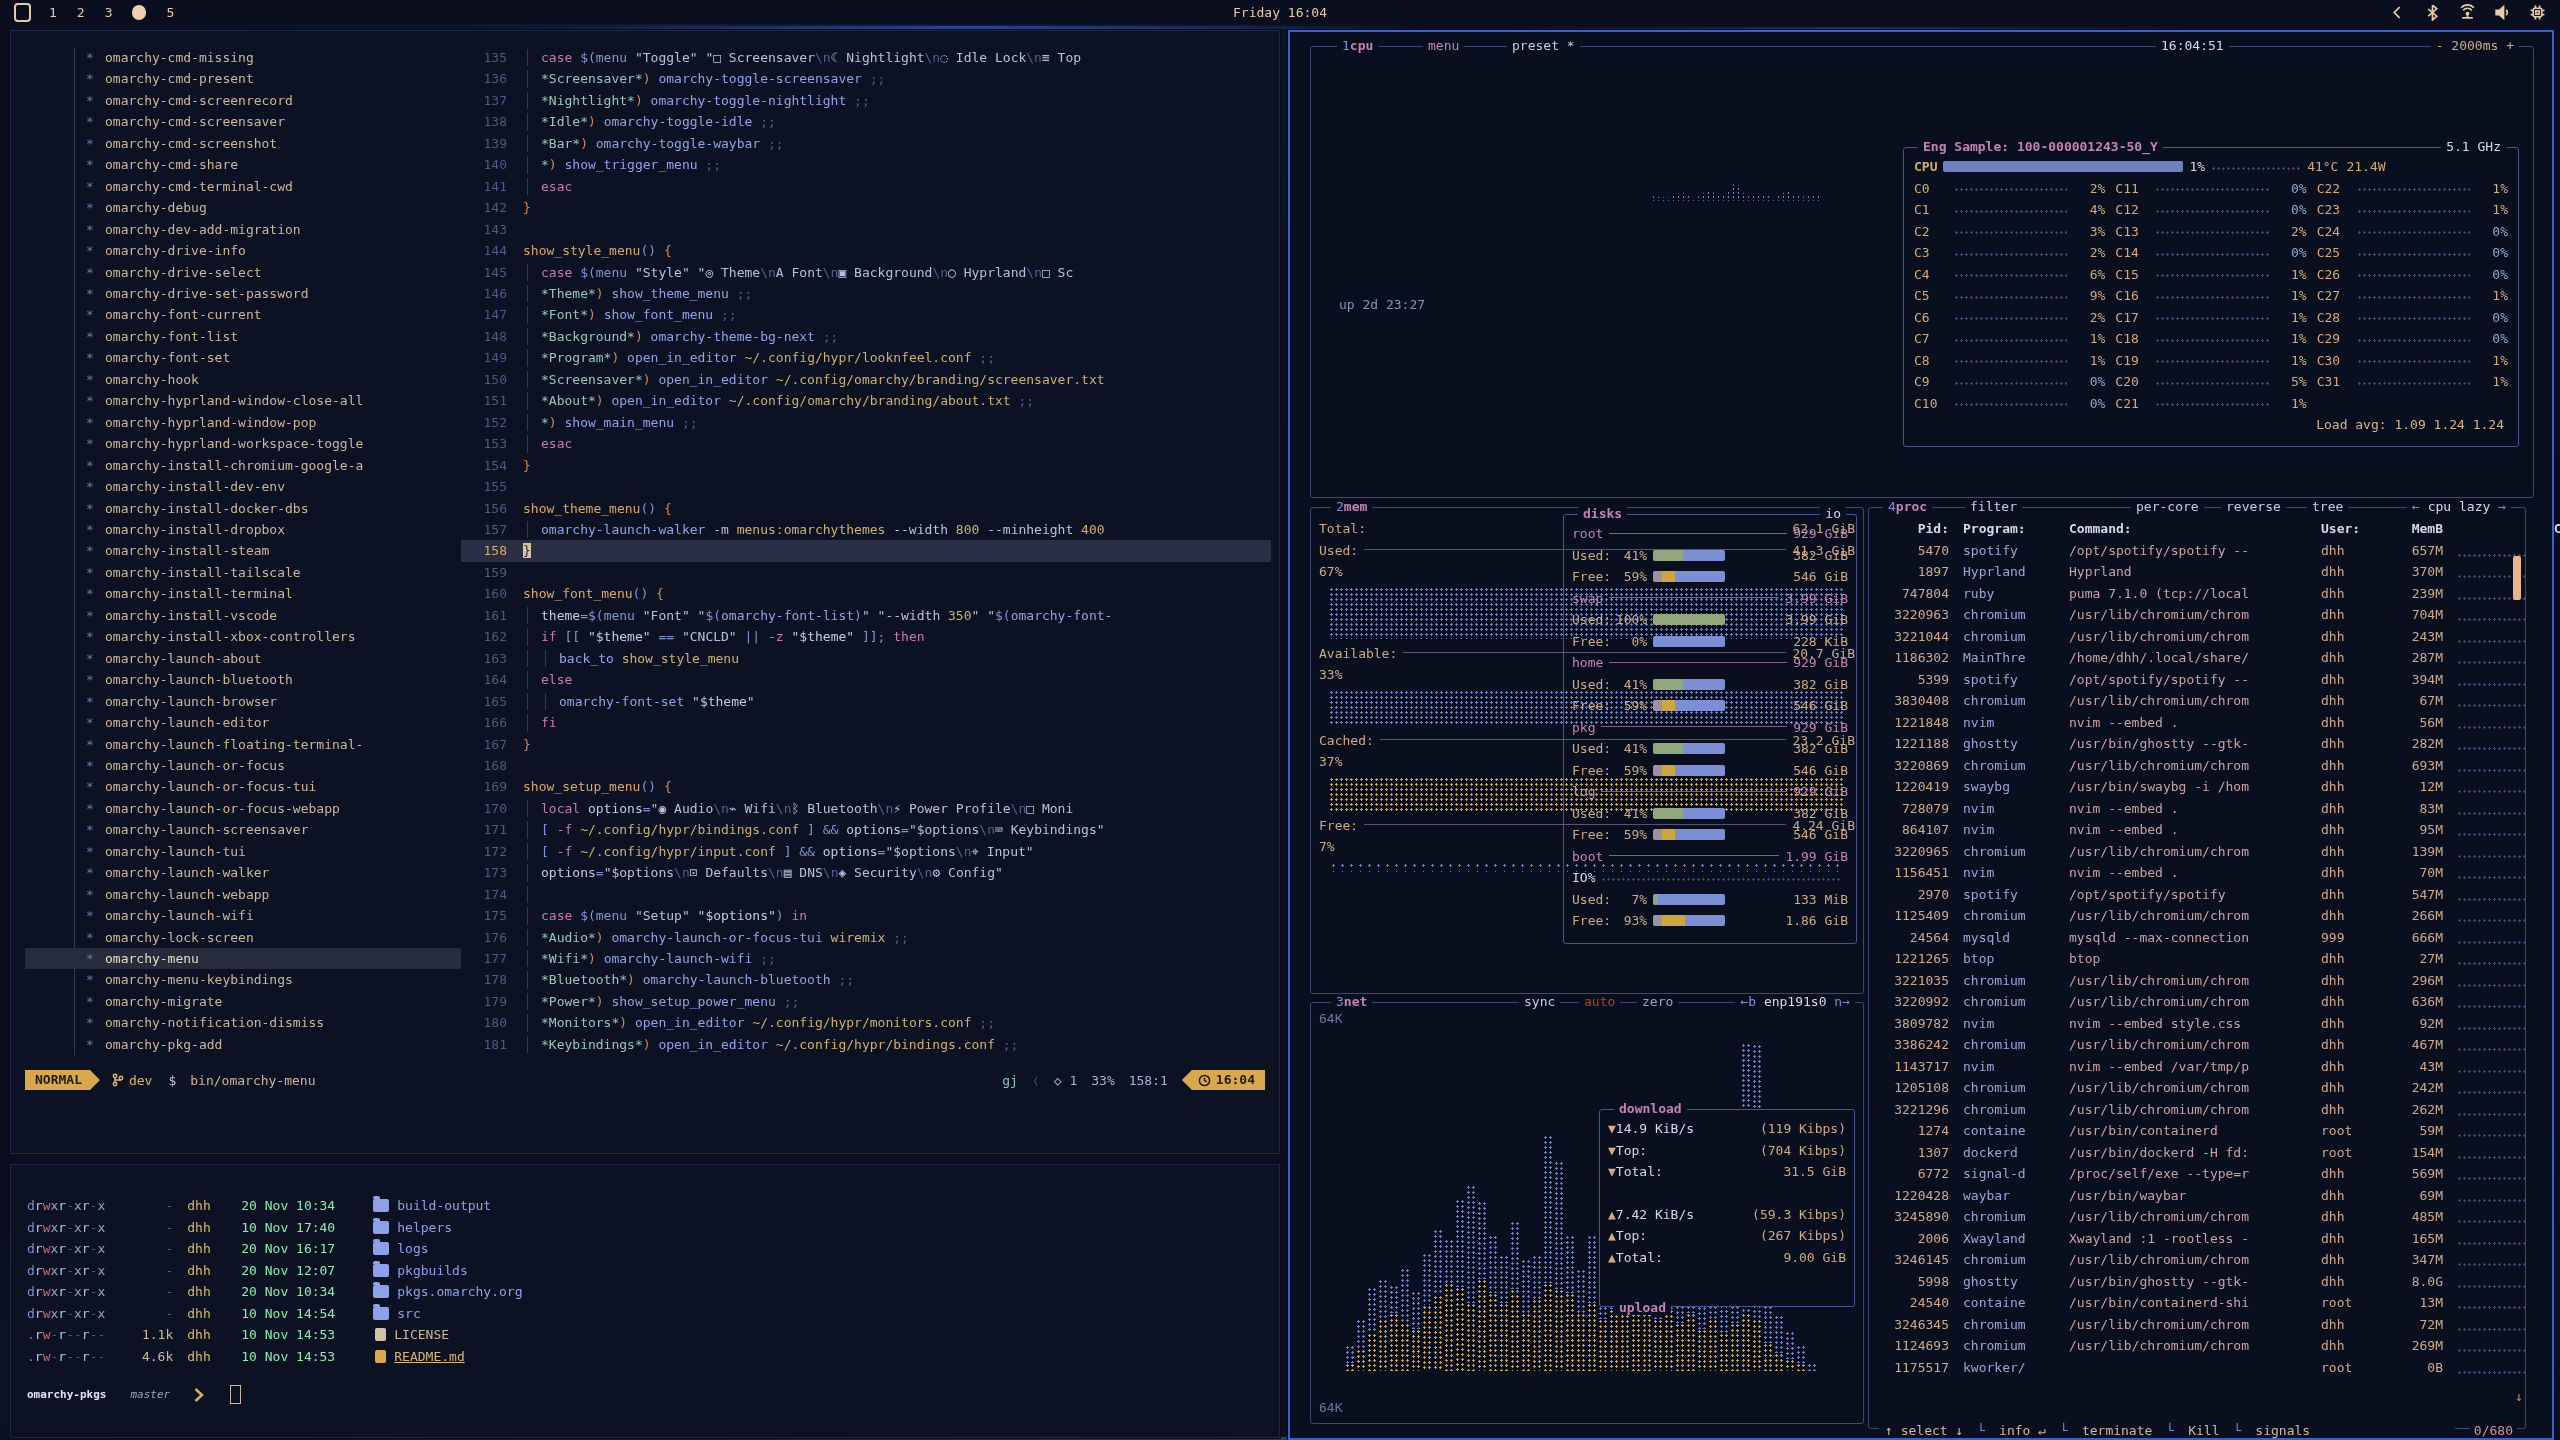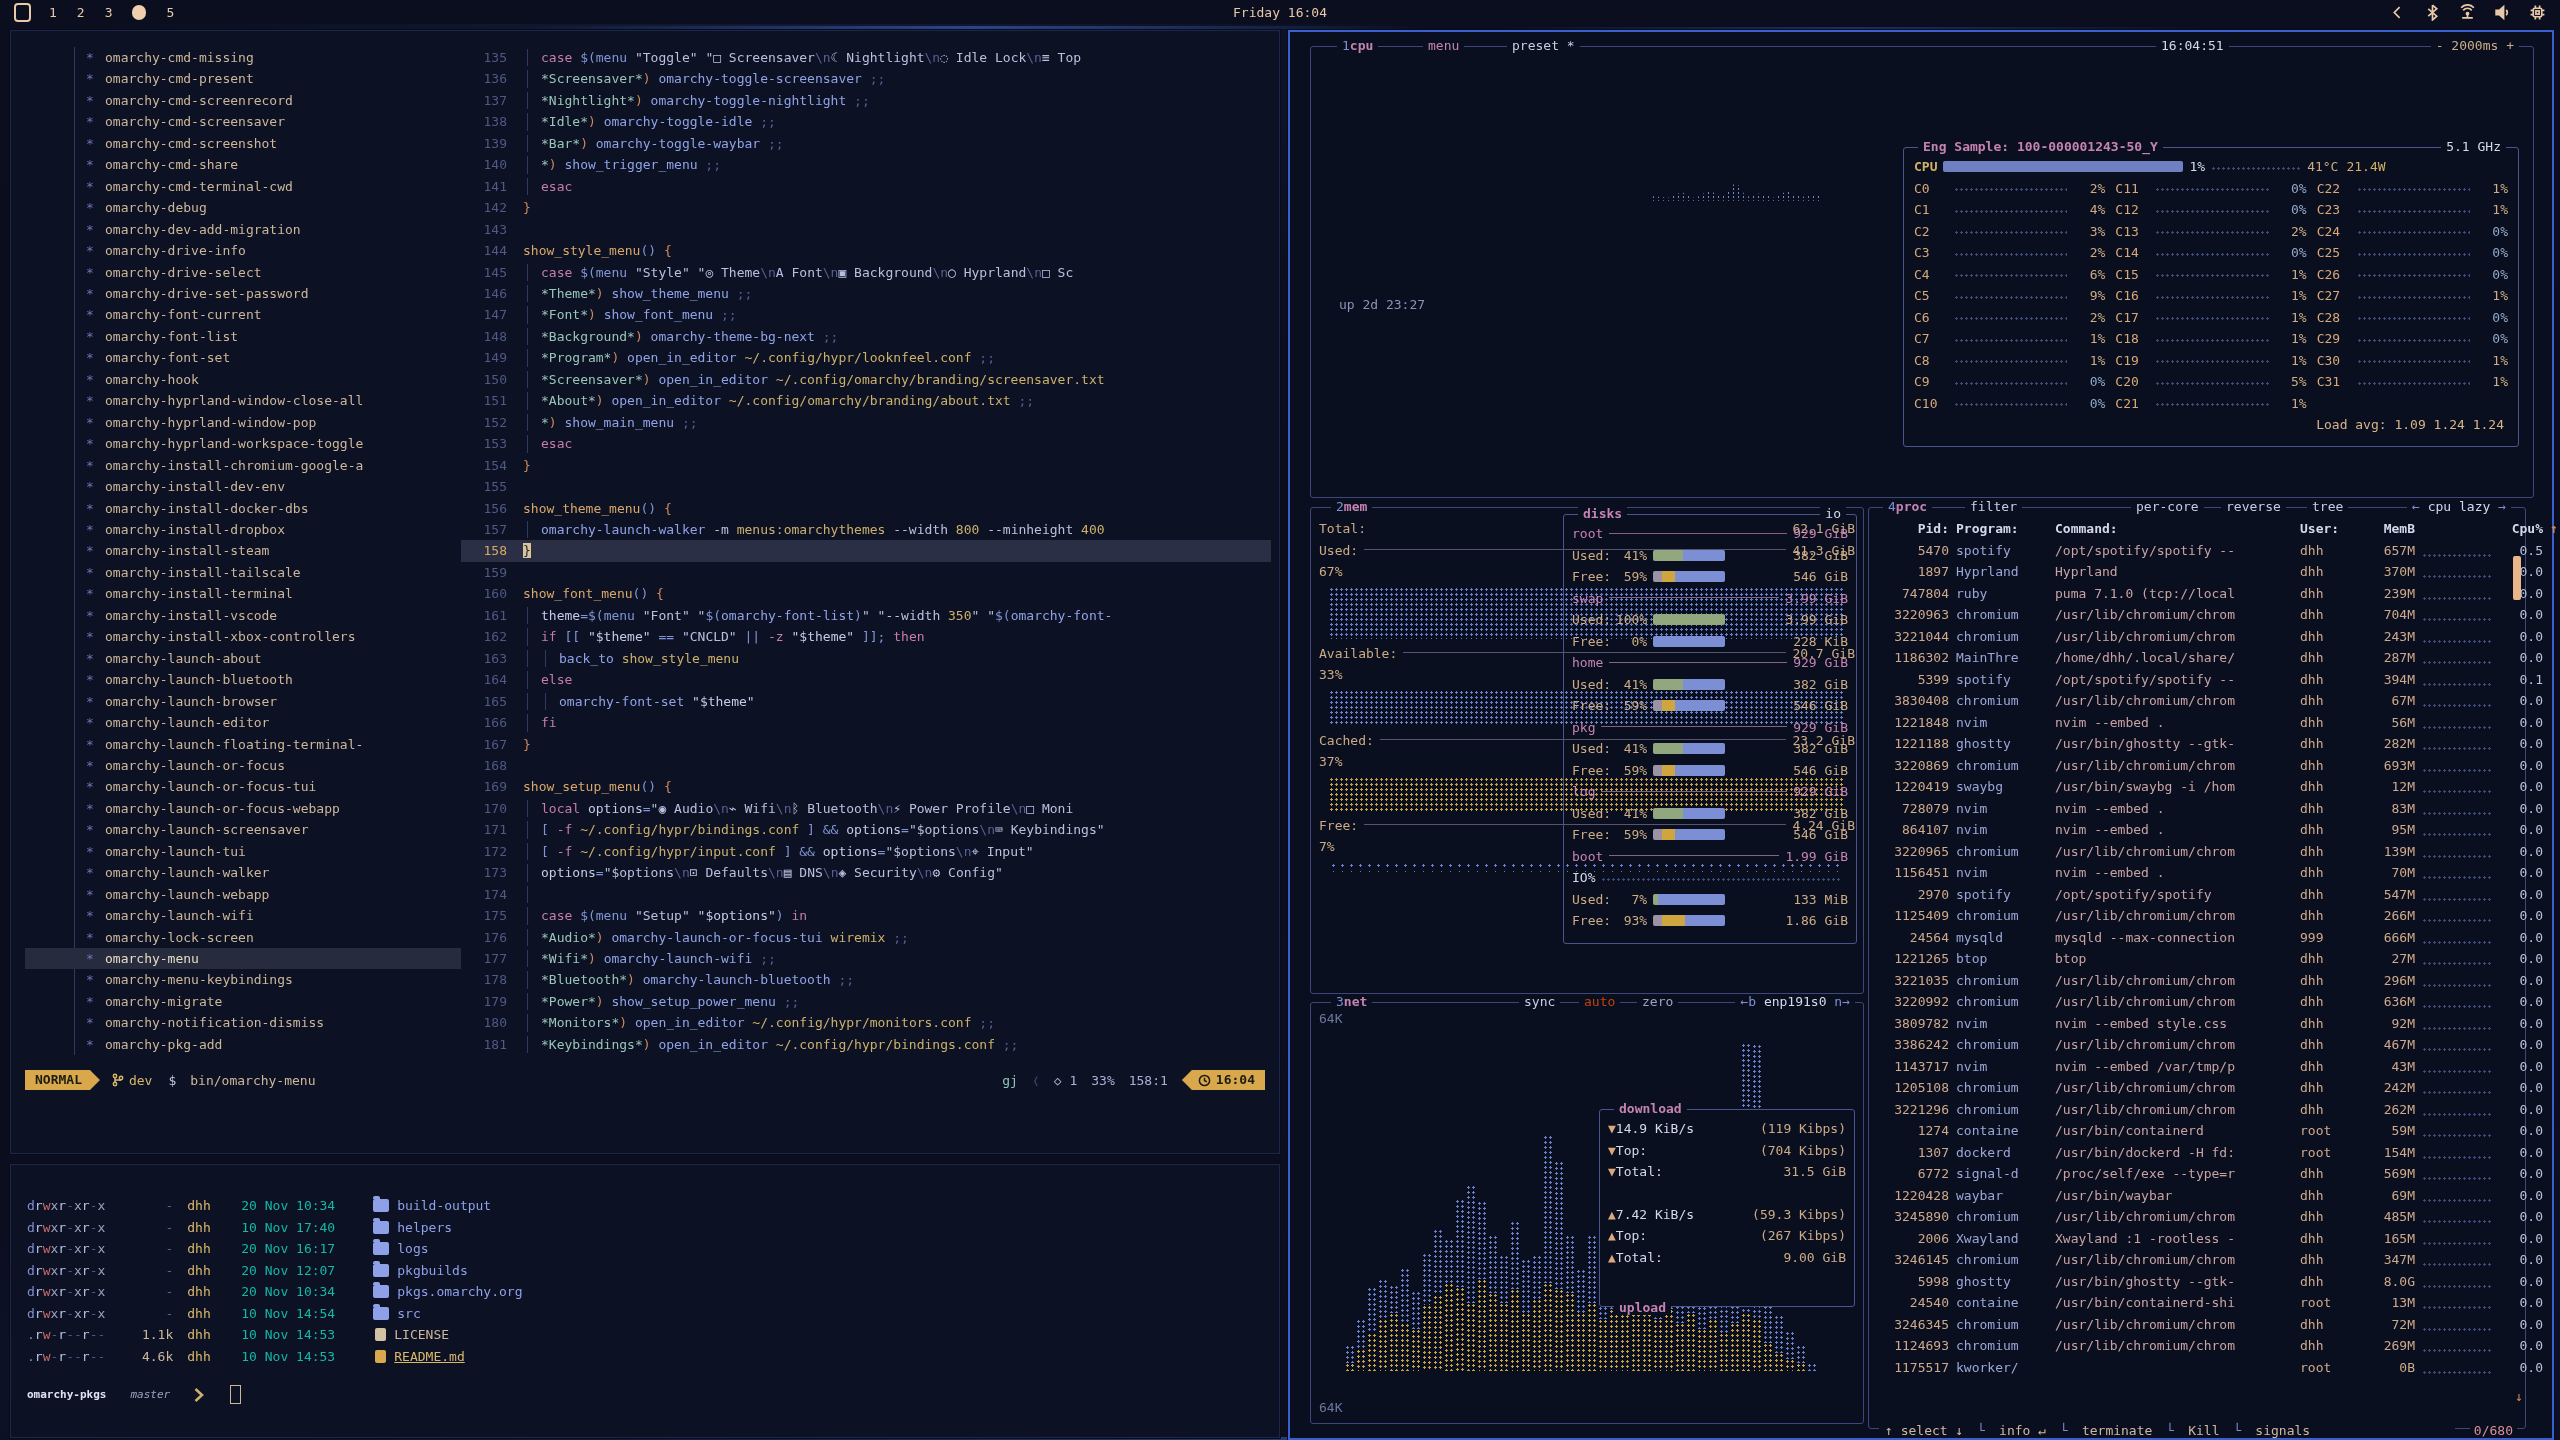--- a/index.html
+++ b/index.html
@@ -61,21 +61,21 @@
   .sl-time{background:#d9a84c;color:#1c1c10;font-weight:bold;height:20px;line-height:20px;padding:0 10px 0 16px;
     clip-path:polygon(10px 0,100% 0,100% 100%,10px 100%,0 50%);display:flex;align-items:center;gap:5px;}
   .sl-time svg{width:13px;height:13px;stroke:#1c1c10;fill:none;stroke-width:1.6;}
   
   #termrows{position:absolute;left:16px;top:30px;font-size:13px;line-height:21.5px;white-space:pre;}
   .t-row{display:flex;align-items:center;}
   .pc-d{color:#7d8fd4}.pc-r{color:#b8c0e8}.pc-w{color:#c96a6a}.pc-x{color:#9aa3c0}.pc-n{color:#4a5480}
   .t-size{width:60px;text-align:right;color:#cdb79a;margin-left:8px;}
   .t-size.dim{color:#5a6488;}
   .t-user{width:40px;color:#d9b86a;margin-left:14px;}
-  .t-date{width:120px;color:#14b8a6;margin-left:14px;}
+  .t-date{width:120px;color:#86efac;margin-left:14px;}
   .t-ic{width:16px;height:13px;margin-left:12px;margin-right:8px;position:relative;}
   .ic-dir{background:#8ea0e8;border-radius:2px;}
   .ic-dir::before{content:"";position:absolute;left:0;top:-3px;width:7px;height:3px;background:#8ea0e8;border-radius:2px 2px 0 0;}
   .ic-file{background:#d0c2a2;border-radius:2px;width:11px;margin-left:14px;}
   .ic-md{background:#d9a84c;border-radius:2px;width:11px;margin-left:14px;}
   .t-name{color:#8ea0e8;text-align:center;}
   .t-name.plain{color:#cdb79a;}
   .t-name.link{color:#d9b86a;text-decoration:underline;}
   #termprompt{position:absolute;left:16px;top:220px;font-size:11px;display:flex;align-items:center;gap:24px;}
   .p-dir{color:#dfe3f2;font-weight:bold;}
@@ -98,21 +98,21 @@
   .lead.rose-l{border-color:#8a5f84;}
   .graphblock{margin:4px 10px;background-image:radial-gradient(circle,#6a7fc9 1.1px,transparent 1.2px);background-size:5px 5px;}
   .graphblock.yellow{background-image:radial-gradient(circle,#c9a23f 1.1px,transparent 1.2px);}
   .graphblock.sparse{background-image:radial-gradient(circle,#6a7fc9 1.1px,transparent 1.2px);background-size:9px 7px;}
   
   #netgraph{position:absolute;left:12px;top:40px;width:534px;height:328px;display:flex;align-items:flex-end;gap:1px;overflow:hidden;}
   .ng-col{width:10px;display:flex;flex-direction:column;justify-content:flex-end;}
   .ng-d{background-image:radial-gradient(circle,#6a7fc9 1.1px,transparent 1.2px);background-size:5px 5px;}
   .ng-u{background-image:radial-gradient(circle,#c9a23f 1.1px,transparent 1.2px);background-size:5px 5px;}
   
-  .prow{display:grid;grid-template-columns:70px 92px 238px 50px 58px 70px 44px 14px;column-gap:7px;
+  .prow{display:grid;grid-template-columns:70px 92px 238px 50px 58px 70px 44px 14px;column-gap:14px;
     font-size:13px;line-height:21.5px;padding:0 6px 0 10px;}
   .prow .pid{text-align:right;color:#cfa98b;}
   .prow .prog{color:#9aa7d8;overflow:hidden;}
   .prow .cmd{color:#c9a3a3;overflow:hidden;white-space:nowrap;}
   .prow .usr{color:#cfa98b;}
   .prow .mem{text-align:right;color:#cfa98b;}
   .prow .cpu{text-align:right;color:#b9c2e0;}
   .prow.phead{color:#d5d9ec;font-weight:bold;}
   .prow.phead span{color:#d5d9ec;}
   .pdots{align-self:center;height:8px;background-image:radial-gradient(circle,#3e4a78 1px,transparent 1.1px);

